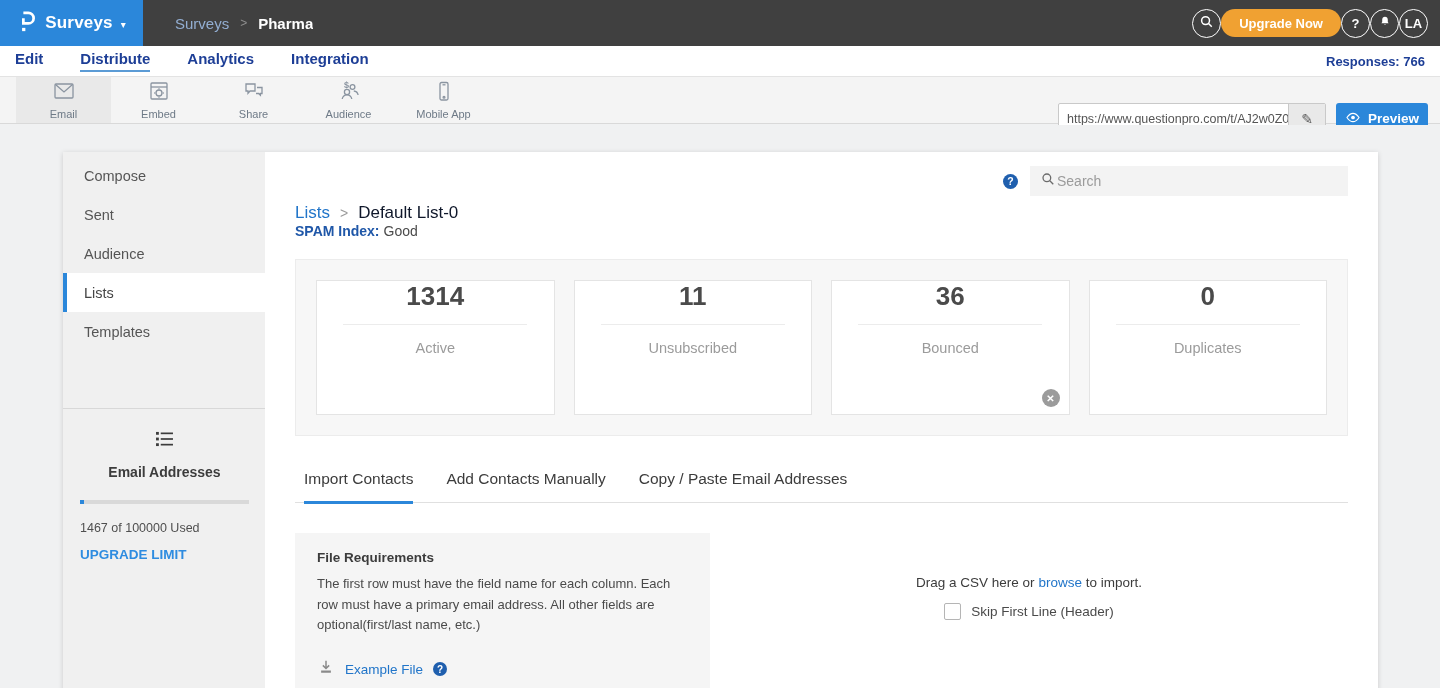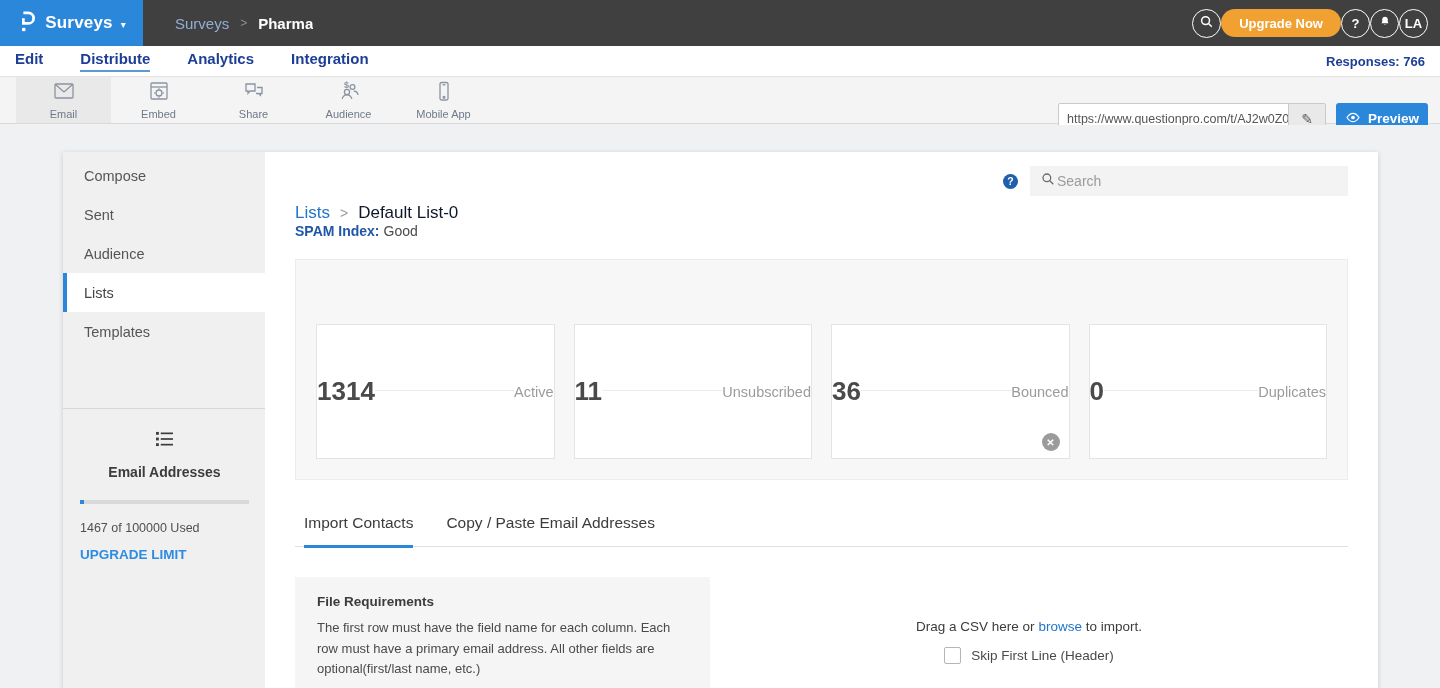--- a/index.html
+++ b/index.html
@@ -86,21 +86,21 @@
   .mn-crumb-parent { color:#2175c9; cursor:pointer; }
   .mn-crumb-sep { color:#9b9b9b; font-size:14px; }
   .mn-crumb-cur { color:#0f172a; }
   .spam { font-size:14px; }
   .spam-label { color:#1f57a8; font-weight:600; }
   .spam-value { color:#4a4a4a; margin-left:4px; }
 
   .stats { margin-top:20px; background:#f7f7f7; border:1px solid #ececec; padding:20px;
     display:flex; gap:19px; }
   .stat { flex:1; background:#fff; border:1px solid #e4e4e4; height:135px; display:flex;
-    flex-direction:row; align-items:center; justify-content:flex-start; position:relative;margin-top:44px; }
+    flex-direction:column; align-items:center; justify-content:flex-start; position:relative; }
   .stat-val { font-size:26px; font-weight:700; color:#4a4a4a; }
   .stat-divider { width:78%; border-top:1px solid #ececec; margin:12px 0 15px; }
   .stat-label { font-size:14.5px; color:#9b9b9b; }
   .stat-badge { position:absolute; right:9px; bottom:7px; width:18px; height:18px;
     border-radius:50%; background:#9b9b9b; color:#fff; font-size:10px; font-weight:700;
     display:flex; align-items:center; justify-content:center; cursor:pointer; }
 
   .ctabs { margin-top:34px; border-bottom:1px solid #e0e0e0; display:flex; gap:33px; padding-left:9px; }
   .ctab { font-size:15.5px; color:#3c3c3c; padding-bottom:13px; border-bottom:3px solid transparent;
     margin-bottom:-2px; cursor:pointer; }
@@ -333,20 +333,21 @@
         </div>
         <div class="stat">
           <span class="stat-val">0</span>
           <div class="stat-divider"></div>
           <span class="stat-label">Duplicates</span>
         </div>
       </div>
 
       <div class="ctabs">
         <span class="ctab active">Import Contacts</span>
+        <span class="ctab">Add Contacts Manually</span>
         <span class="ctab">Copy / Paste Email Addresses</span>
       </div>
 
       <div class="body-row">
         <div class="filereq">
           <div class="fr-title">File Requirements</div>
           <div class="fr-body">The first row must have the field name for each column. Each row must have a primary email address. All other fields are optional(first/last name, etc.)</div>
           <div class="fr-example">
             <span>
               <svg width="18" height="17" viewBox="0 0 24 22">

